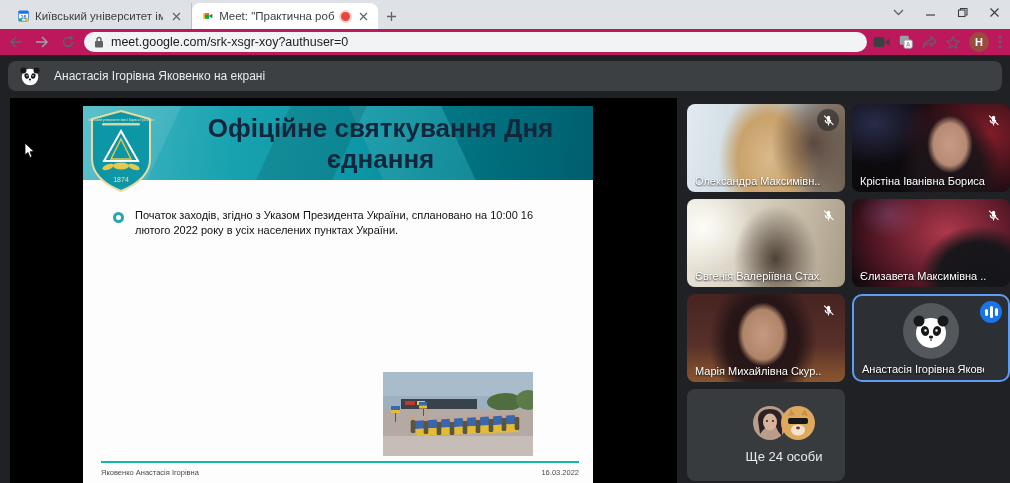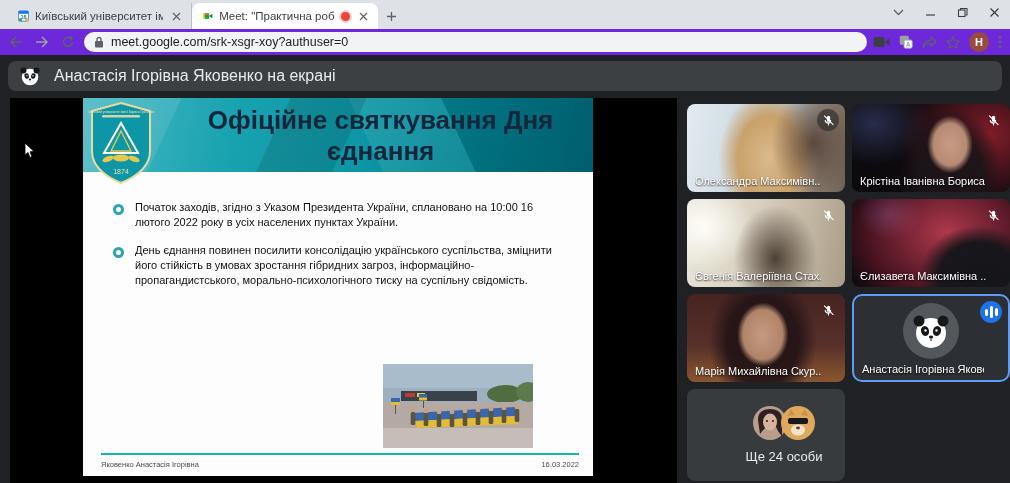--- a/index.html
+++ b/index.html
@@ -15,41 +15,41 @@
   .tab .title { white-space:nowrap; overflow:hidden; max-width:128px; }
   .tab.inactive { width:184px; border-right:1px solid #bdc1c6; margin-left:8px; }
   .tab.active { width:186px; background:#fff; border-radius:8px 8px 0 0; }
   .tab-close { width:14px; height:14px; flex:none; display:flex; align-items:center; justify-content:center; }
   .rec-dot { width:9px; height:9px; border-radius:50%; background:#e8453c; flex:none;
              box-shadow:0 0 0 2px rgba(232,69,60,.25); }
   .newtab { width:26px; height:26px; display:flex; align-items:center; justify-content:center; }
   .winctl { margin-left:auto; display:flex; align-items:flex-start; height:29px; }
   .winctl > div { width:32px; height:24px; display:flex; align-items:center; justify-content:center; }
 
-  .urlbar { position:absolute; top:29px; left:0; right:0; height:26px; background:#6d28d9;
+  .urlbar { position:absolute; top:29px; left:0; right:0; height:26px; background:#be185d;
             display:flex; align-items:center; padding:0 6px; gap:6px; }
   .navbtn { width:20px; height:20px; display:flex; align-items:center; justify-content:center; flex:none; }
   .omnibox { flex:1; height:20px; background:#f1f3f4; border-radius:10px; display:flex;
              align-items:center; gap:7px; padding:0 10px; min-width:0; }
   .urltext { font-size:12.5px; color:#202124; white-space:nowrap; overflow:hidden; }
   .urlicons { display:flex; align-items:center; gap:9px; flex:none; padding-right:2px; }
   .avatar-h { width:20px; height:20px; border-radius:50%; background:#9a4b3f; color:#fff;
               font-size:11px; font-weight:bold; display:flex; align-items:center; justify-content:center; }
 
   
   .meetpage { position:absolute; top:55px; left:0; right:0; bottom:0; background:#202124; }
   .banner { position:absolute; top:6px; left:8px; right:8px; height:30px; background:#3c4043;
             border-radius:8px; display:flex; align-items:center; gap:13px; padding-left:11px; }
-  .banner .txt { font-size:16px; color:#e8eaed; }
+  .banner .txt { font-size:12px; color:#e8eaed; }
 
   .content { position:absolute; top:43px; left:0; right:0; bottom:0; }
   .share { position:absolute; left:10px; top:0; width:667px; height:100%; background:#000; }
 
   
-  .slide { position:absolute; left:73px; top:0; width:510px; height:378px; background:#fdfdfd; }
+  .slide { position:absolute; left:73px; top:8px; width:510px; height:378px; background:#fdfdfd; }
   .slide-head { position:absolute; top:0; left:0; right:0; height:74px;
     background:
       linear-gradient(115deg, rgba(255,255,255,.10) 18%, transparent 18.2%, transparent 38%, rgba(0,0,0,.12) 38.2%, rgba(0,0,0,.12) 52%, transparent 52.2%),
       linear-gradient(65deg, transparent 55%, rgba(255,255,255,.08) 55.2%, rgba(255,255,255,.08) 72%, rgba(0,40,50,.18) 72.2%),
       linear-gradient(100deg, #4ab9c4 0%, #18a2b0 30%, #0d96a5 55%, #00808f 78%, #006a7a 100%);
   }
   .slide-title { position:absolute; top:7px; left:95px; width:405px; text-align:center;
                  font-size:26px; line-height:1.18; font-weight:bold; color:#13263b; }
   .uni-logo { position:absolute; top:3px; left:5px; width:66px; height:84px; }
   .bullets { position:absolute; top:102px; left:30px; width:442px; }
@@ -265,24 +265,20 @@
             <ellipse cx="20" cy="58" rx="6" ry="2.6" fill="#e8c84a" transform="rotate(-20 20 58)"></ellipse>
             <ellipse cx="46" cy="58" rx="6" ry="2.6" fill="#e8c84a" transform="rotate(20 46 58)"></ellipse>
             <text x="33" y="73" text-anchor="middle" font-size="7" fill="#f0e2ae">1874</text>
           </svg>
 
           <div class="bullets">
             <div class="bullet">
               <span class="ring"></span>
               <span>Початок заходів, згідно з Указом Президента України, сплановано на 10:00 16 лютого 2022 року в усіх населених пунктах України.</span>
             </div>
-            <div class="bullet">
-              <span class="ring"></span>
-              <span>День єднання повинен посилити консолідацію українського суспільства, зміцнити його стійкість в умовах зростання гібридних загроз, інформаційно-пропагандистського, морально-психологічного тиску на суспільну свідомість.</span>
-            </div>
           </div>
 
           <svg class="slide-photo" viewBox="0 0 150 84">
             <rect width="150" height="84" fill="#c9c0ba"></rect>
             <rect width="150" height="40" fill="#a9bccb"></rect>
             <rect y="24" width="150" height="14" fill="#8fa4b3" opacity=".5"></rect>
             <rect x="18" y="27" width="76" height="10" fill="#37424a"></rect>
             <rect x="22" y="29" width="10" height="4" fill="#c0392b"></rect>
             <rect x="34" y="29" width="8" height="4" fill="#d8d04a"></rect>
             <ellipse cx="122" cy="30" rx="18" ry="9" fill="#4f6d3f"></ellipse>

